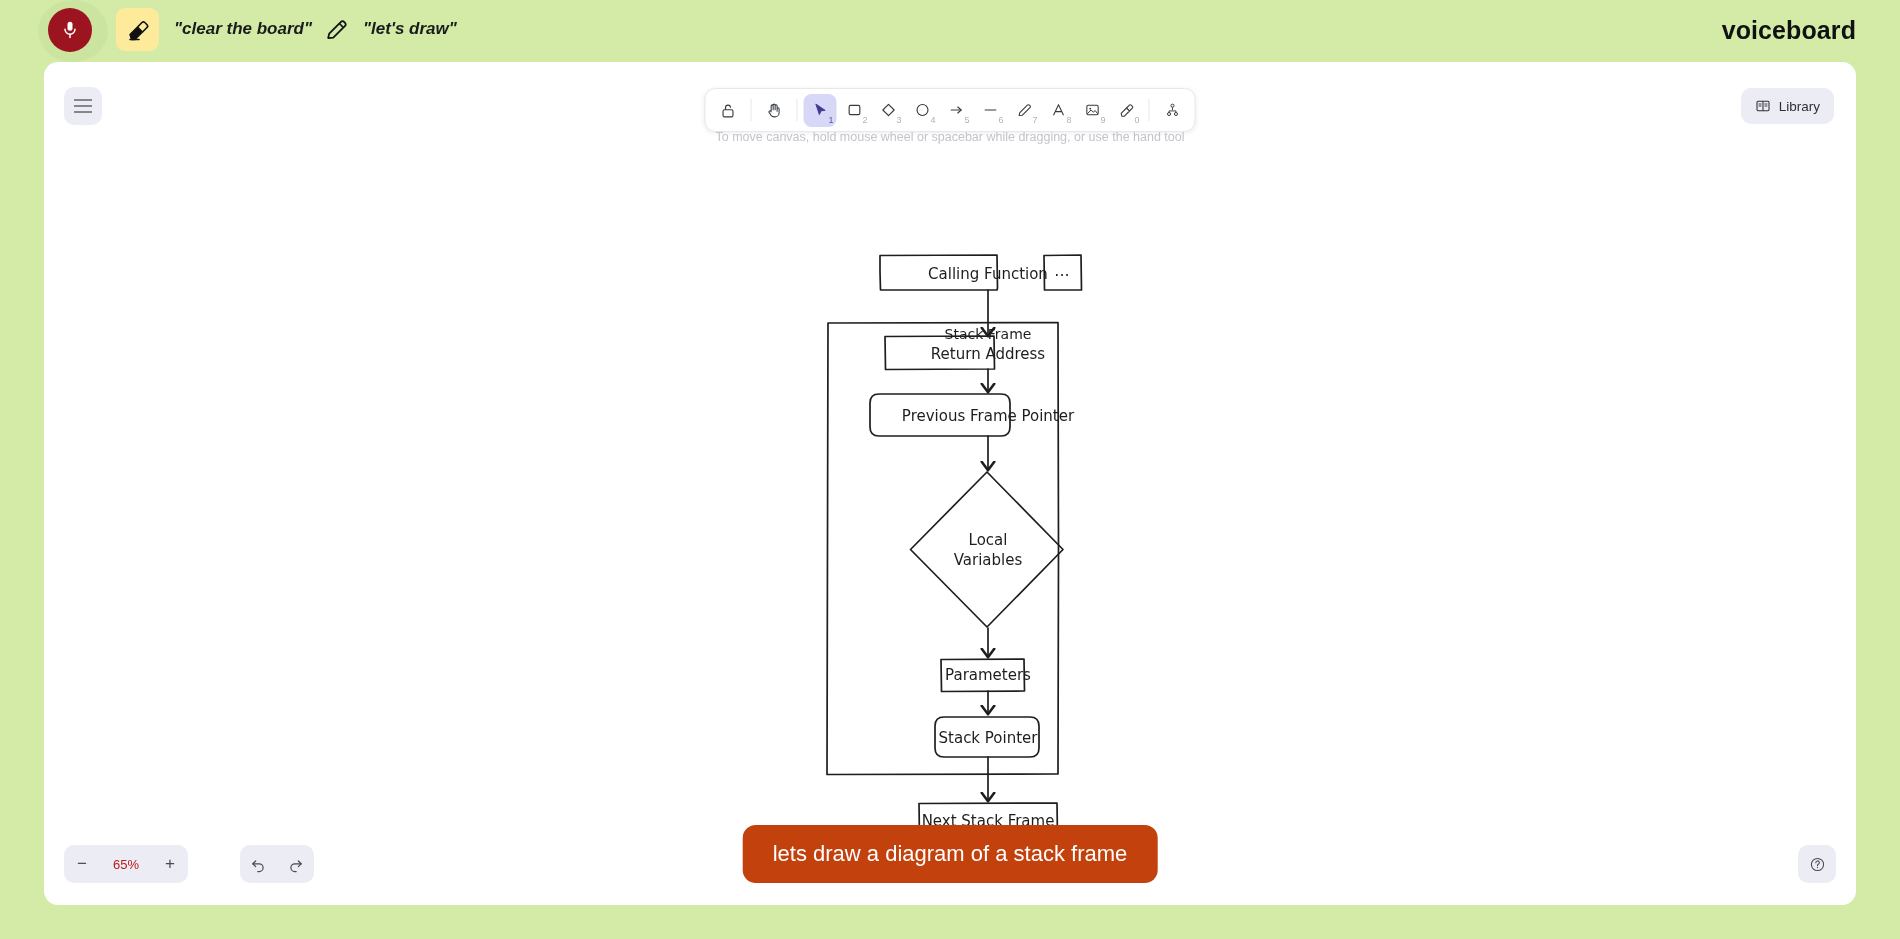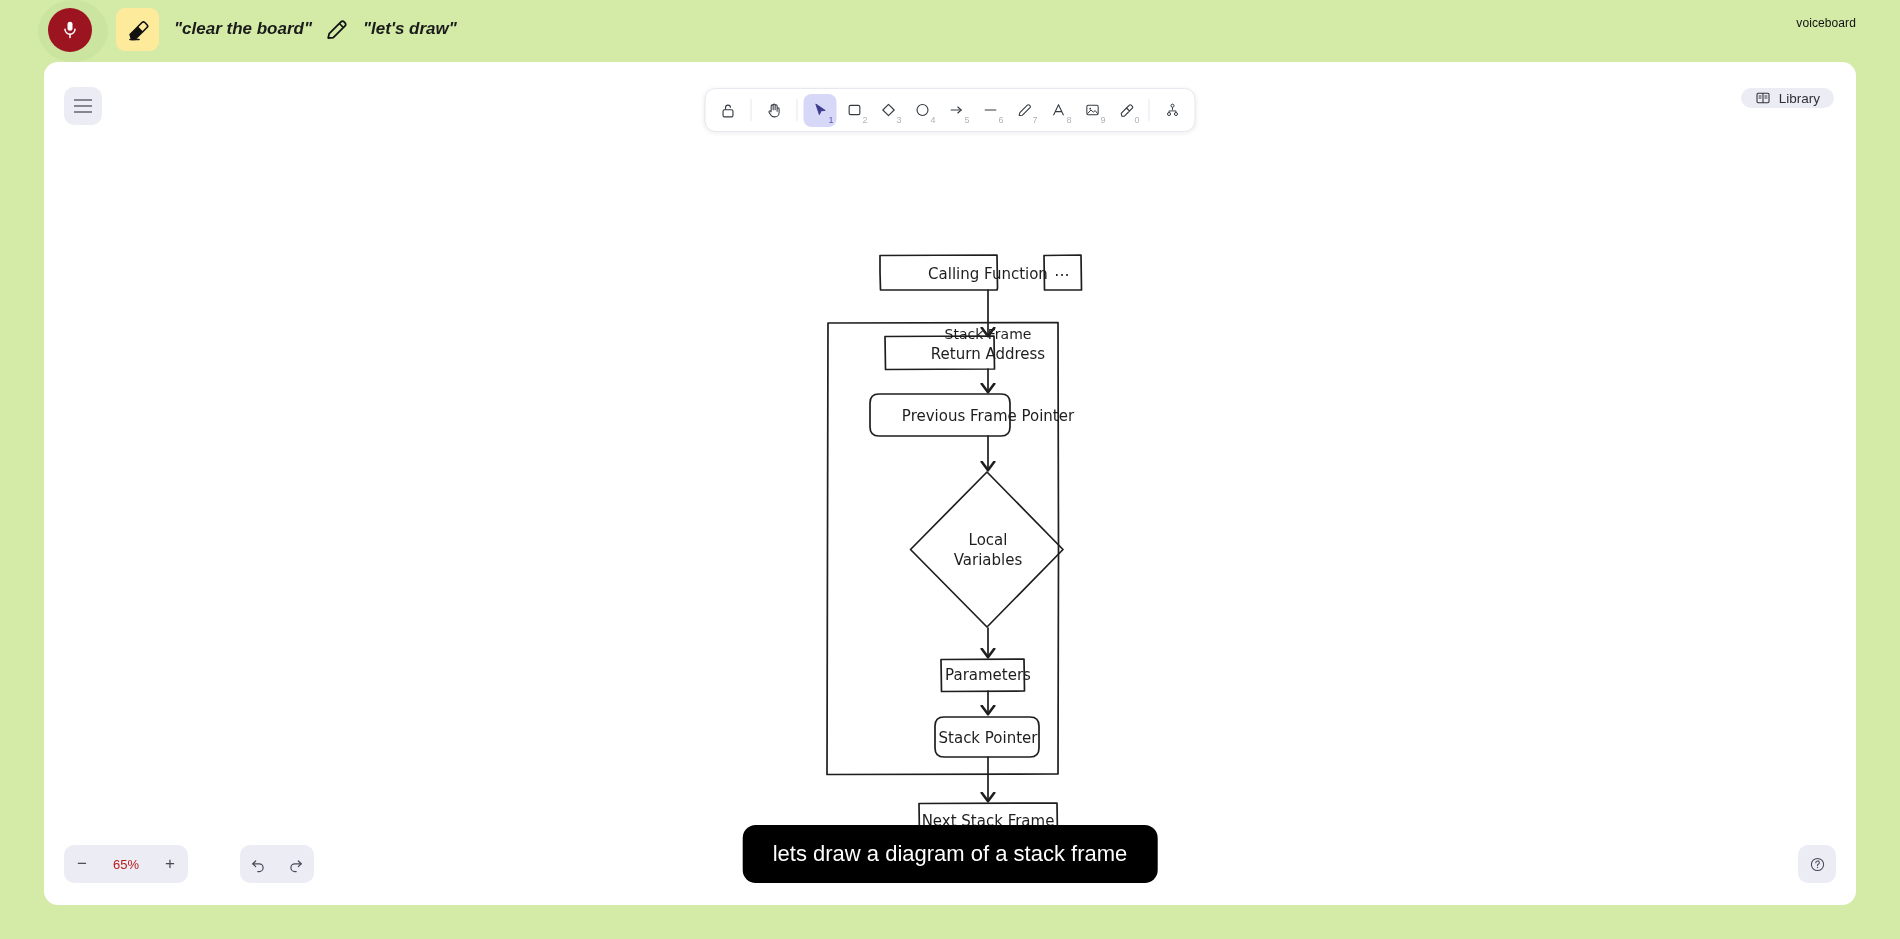--- a/index.html
+++ b/index.html
@@ -45,21 +45,21 @@
   .hint-clear { left: 174px; top: 19px; }
   .hint-draw  { left: 363px; top: 19px; }
   .pencil-chip {
     position: absolute; left: 319px; top: 12px;
     width: 34px; height: 34px;
     display: flex; align-items: center; justify-content: center;
     cursor: pointer;
   }
   .brand {
     position: absolute; right: 44px; top: 16px;
-    font-size: 12px; font-weight: normal; color: #111;
+    font-size: 25px; font-weight: bold; color: #111;
     letter-spacing: .1px;
   }
 
   
   .app {
     position: absolute; left: 44px; top: 62px;
     width: 1812px; height: 843px;
     background: #ffffff;
     border-radius: 14px;
     overflow: hidden;
@@ -99,21 +99,21 @@
   .tool.active { background: #d7d8f8; color: #3d3a8f; }
   .tool .num {
     position: absolute; right: 3px; bottom: 2px;
     font-size: 9px; color: #adb3bb;
   }
   .tool.active .num { color: #5b58ad; }
   .tool-sep { width: 1px; height: 22px; background: #e7e7ef; margin: 0 5px; }
 
   .library-btn {
     position: absolute; right: 22px; top: 26px;
-    height: 20px; padding: 0 14px;
+    height: 36px; padding: 0 14px;
     background: #ececf4; border-radius: 10px;
     display: flex; align-items: center; gap: 8px;
     font-size: 13.5px; color: #2f2f36;
     cursor: pointer;
   }
 
   .canvas-hint {
     position: absolute; left: 0; right: 0; top: 68px;
     text-align: center;
     font-size: 12.5px; color: #c3c3ca;
@@ -150,21 +150,21 @@
     width: 38px; height: 38px; border-radius: 10px;
     background: #ececf4;
     display: flex; align-items: center; justify-content: center;
     cursor: pointer;
   }
 
   
   .transcript {
     position: absolute; left: 50%; bottom: 22px;
     transform: translateX(-50%);
-    background: #000000;
+    background: #c2410c;
     color: #ffffff;
     font-size: 22px;
     padding: 16px 30px;
     border-radius: 13px;
     white-space: nowrap;
   }
 
   
   .diagram {
     position: absolute; left: 0; top: 0;
@@ -319,20 +319,21 @@
 
   <div class="library-btn">
     <svg width="16" height="16" viewBox="0 0 24 24">
       <rect x="3" y="5" width="18" height="14" rx="1.6" fill="none" stroke="currentColor" stroke-width="1.6"></rect>
       <line x1="12" y1="5" x2="12" y2="19" stroke="currentColor" stroke-width="1.6"></line>
       <path d="M6 9h3.2M6 12h3.2M14.8 9H18M14.8 12H18" stroke="currentColor" stroke-width="1.4" stroke-linecap="round"></path>
     </svg>
     <span>Library</span>
   </div>
 
+  <div class="canvas-hint">To move canvas, hold mouse wheel or spacebar while dragging, or use the hand tool</div>
 
   <svg class="diagram" viewBox="0 0 1812 843">
     <defs>
       <marker id="ah" markerWidth="9" markerHeight="9" refX="5.4" refY="4.5" orient="auto">
         <path d="M0.6 0.8 5.6 4.5 0.6 8.2" fill="none" stroke="#1e1e1e" stroke-width="1.5" stroke-linecap="round" stroke-linejoin="round"></path>
       </marker>
     </defs>
     <g stroke="#1e1e1e" fill="none" stroke-width="1.7" stroke-linejoin="round" stroke-linecap="round">
 
       <path d="M784 261 L1014 260.5 L1014.5 490 L1014 712 L783 712.5 L783.5 480 Z"></path>

